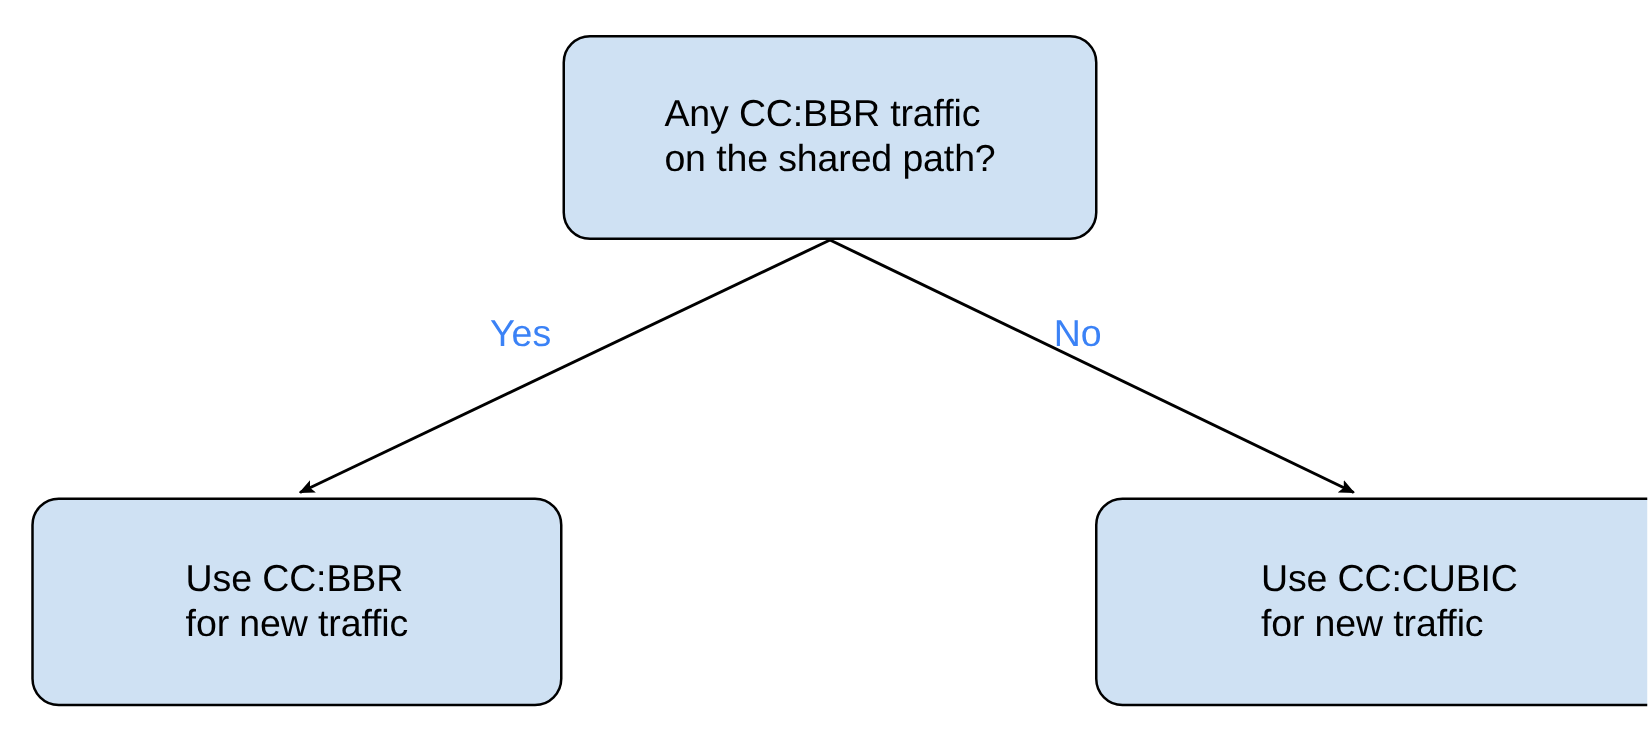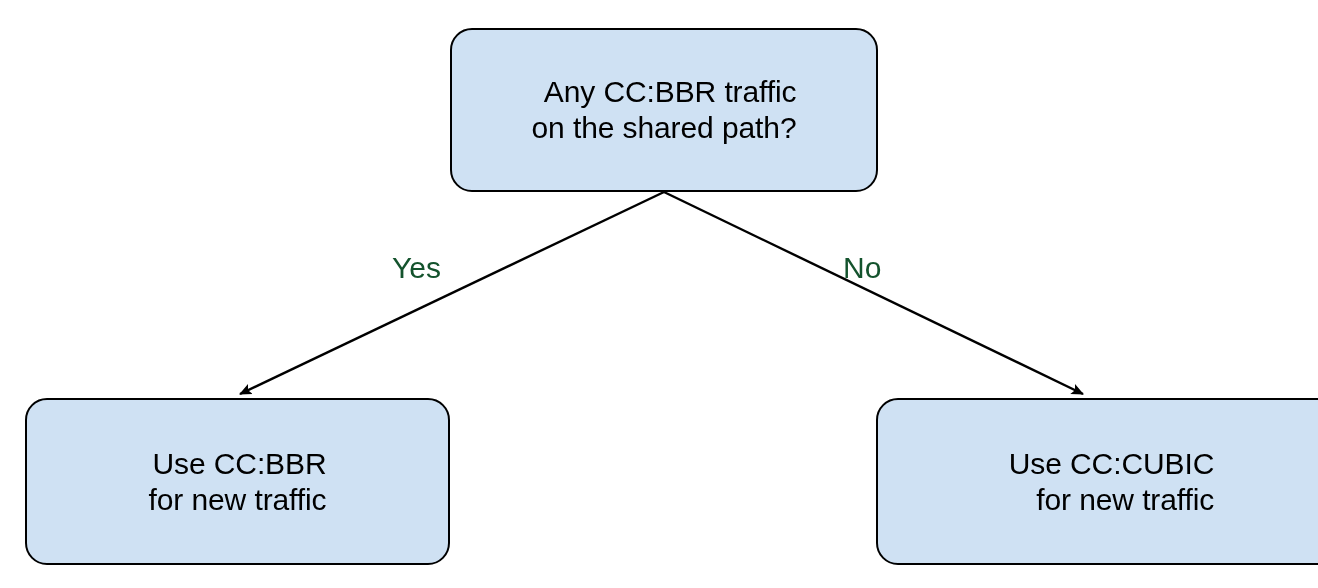--- a/index.html
+++ b/index.html
@@ -26,21 +26,21 @@
     width: 1318px;
     height: 588px;
     pointer-events: none;
   }
   .flow-node {
     position: absolute;
     box-sizing: border-box;
     display: flex;
     align-items: center;
     justify-content: center;
-    text-align: right;
+    text-align: left;
     border: 2.4px solid #000000;
     border-radius: 22px;
     background: #cfe1f3;
     color: #000000;
     font-family: "Liberation Sans", sans-serif;
     font-size: 30px;
     line-height: 36px;
     letter-spacing: -0.1px;
     white-space: pre-line;
     z-index: 2;
@@ -65,21 +65,21 @@
   }
   .node-text {
     display: block;
     padding: 0 10px;
   }
   .edge-label {
     position: absolute;
     font-family: "Liberation Sans", sans-serif;
     font-size: 30px;
     line-height: 34px;
-    color: #14532d;
+    color: #3b82f6;
     white-space: nowrap;
     z-index: 3;
   }
   #edge-label-yes {
     left: 392px;
     top: 251px;
   }
   #edge-label-no {
     left: 843px;
     top: 251px;

